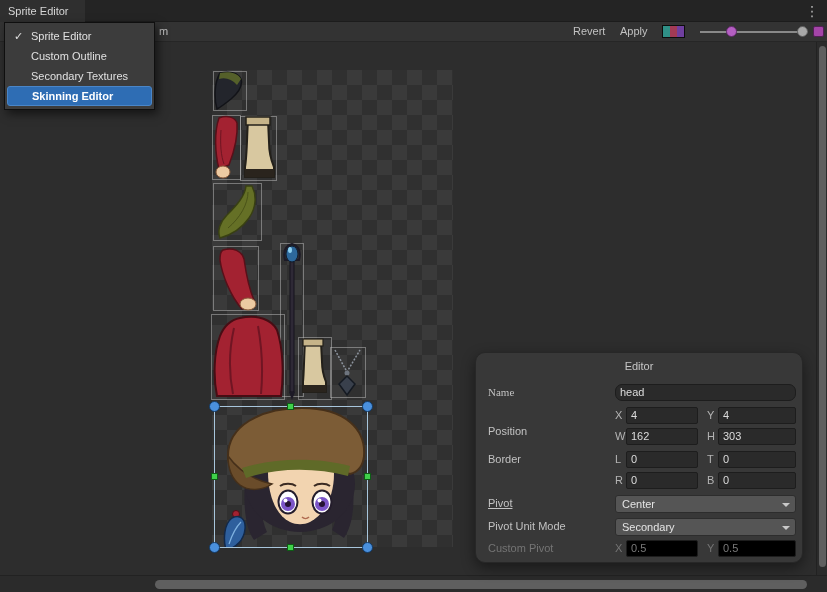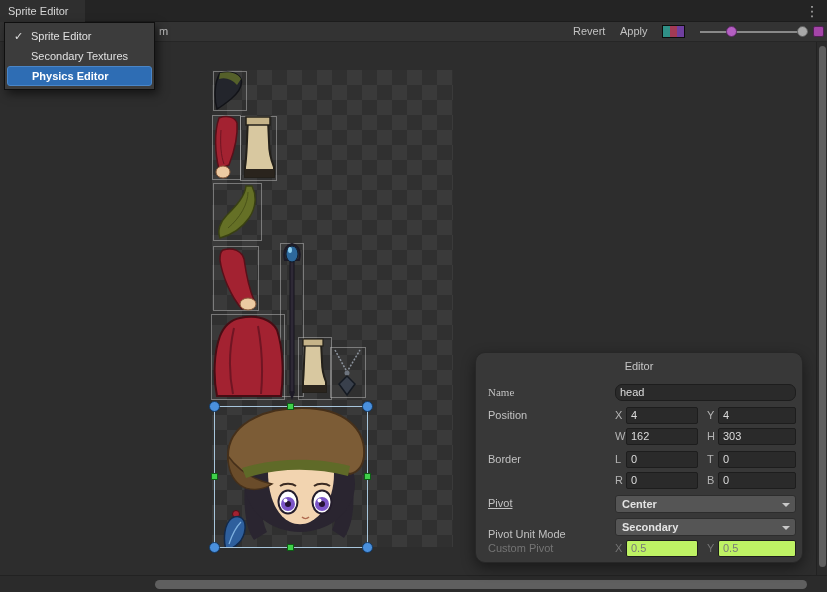--- a/index.html
+++ b/index.html
@@ -47,24 +47,24 @@
   .hg.tm{left:calc(50% - 4px); top:-4px;} .hg.bm{left:calc(50% - 4px); bottom:-4px;}
   .hg.lm{left:-4px; top:calc(50% - 4px);} .hg.rm{right:-4px; top:calc(50% - 4px);}
   
   .panel { position:absolute; left:475px; top:352px; width:328px; height:211px; background:#383838;
     border:1px solid #272727; border-radius:10px; box-shadow:0 5px 14px rgba(0,0,0,.45); z-index:20; }
   .panel-title { position:absolute; left:0; top:7px; width:100%; text-align:center; color:#c6c6c6; }
   .rowlabel { position:absolute; left:12px; color:#c2c2c2; }
   .rowlabel.dim, .prefix.dim { color:#747474; }
   .field { position:absolute; height:17px; background:#2a2a2a; border:1px solid #1d1d1d; border-radius:2px;
     color:#dcdcdc; line-height:15px; padding:0 4px; overflow:hidden; }
-  .field.dim { color:#7a7a7a; background:#bef264; }
+  .field.dim { color:#7a7a7a; background:#000000; }
   .prefix { position:absolute; color:#b4b4b4; }
   .dropdown { position:absolute; left:139px; width:181px; height:18px; background:#555555; border:1px solid #2d2d2d;
-    border-radius:3px; color:#e4e4e4; line-height:16px; padding:0 6px; cursor:pointer;font-weight:bold; }
+    border-radius:3px; color:#e4e4e4; line-height:16px; padding:0 6px; cursor:pointer; }
   .dd-arrow { position:absolute; right:5px; top:7px; width:0; height:0;
     border-left:4px solid transparent; border-right:4px solid transparent; border-top:4px solid #c8c8c8; }
   
   .f-full { left:139px; width:181px; }
   .f-a { left:150px; width:72px; }
   .f-b { left:242px; width:78px; }
   .p-a { left:139px; }
   .p-b { left:231px; }
   
   .hscroll { position:absolute; left:0; top:575px; width:827px; height:17px; background:#2b2b2b; border-top:1px solid #222222; }
@@ -182,34 +182,37 @@
   <div class="hg lm"></div>
   <div class="hg rm"></div>
 </div>
 
 <div class="menu">
   <div class="menu-item">
     <span class="chk">✓</span>
     <span>Sprite Editor</span>
   </div>
   <div class="menu-item">
+    <span>Custom Outline</span>
+  </div>
+  <div class="menu-item">
     <span>Secondary Textures</span>
   </div>
   <div class="menu-item hl">
-    <span>Physics Editor</span>
+    <span>Skinning Editor</span>
   </div>
 </div>
 
 <div class="panel">
   <div class="panel-title">Editor</div>
 
   <div class="rowlabel" style="top:33px;font-family:Liberation Serif, serif;">Name</div>
   <div class="field f-full" style="top:31px;border-radius:7px;">head</div>
 
-  <div class="rowlabel" style="top:56px;">Position</div>
+  <div class="rowlabel" style="top:72px;">Position</div>
   <span class="prefix p-a" style="top:56px;">X</span>
   <div class="field f-a" style="top:54px;">4</div>
   <span class="prefix p-b" style="top:56px;">Y</span>
   <div class="field f-b" style="top:54px;">4</div>
 
   <span class="prefix p-a" style="top:77px;">W</span>
   <div class="field f-a" style="top:75px;">162</div>
   <span class="prefix p-b" style="top:77px;">H</span>
   <div class="field f-b" style="top:75px;">303</div>
 
@@ -223,21 +226,21 @@
   <div class="field f-a" style="top:119px;">0</div>
   <span class="prefix p-b" style="top:121px;">B</span>
   <div class="field f-b" style="top:119px;">0</div>
 
   <div class="rowlabel" style="top:144px;text-decoration:underline;">Pivot</div>
   <div class="dropdown" style="top:142px;">
     <span>Center</span>
     <span class="dd-arrow"></span>
   </div>
 
-  <div class="rowlabel" style="top:167px;margin-top:8px;">Pivot Unit Mode</div>
+  <div class="rowlabel" style="top:167px;">Pivot Unit Mode</div>
   <div class="dropdown" style="top:165px;">
     <span>Secondary</span>
     <span class="dd-arrow"></span>
   </div>
 
   <div class="rowlabel dim" style="top:189px;">Custom Pivot</div>
   <span class="prefix dim p-a" style="top:189px;">X</span>
   <div class="field dim f-a" style="top:187px;">0.5</div>
   <span class="prefix dim p-b" style="top:189px;">Y</span>
   <div class="field dim f-b" style="top:187px;">0.5</div>

